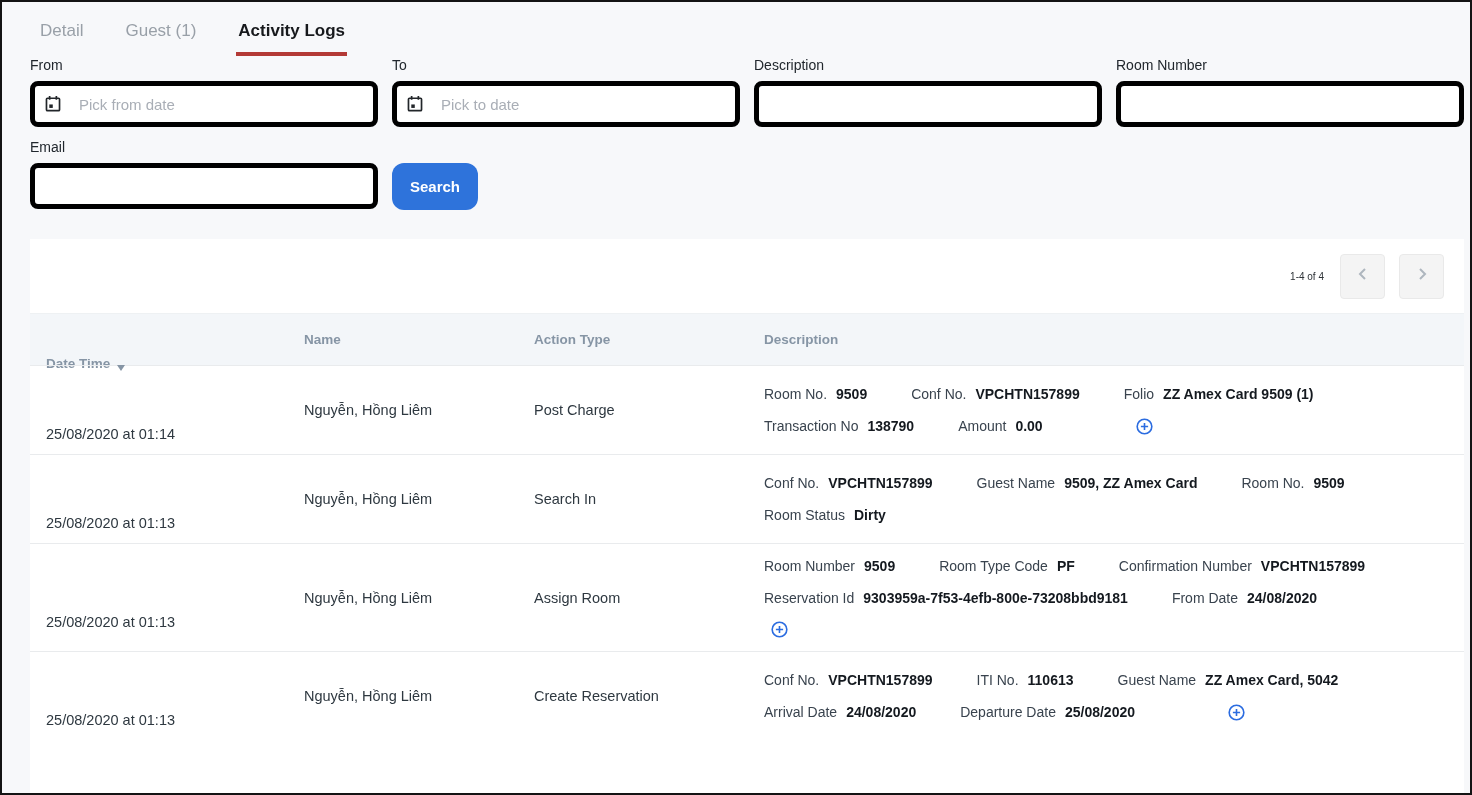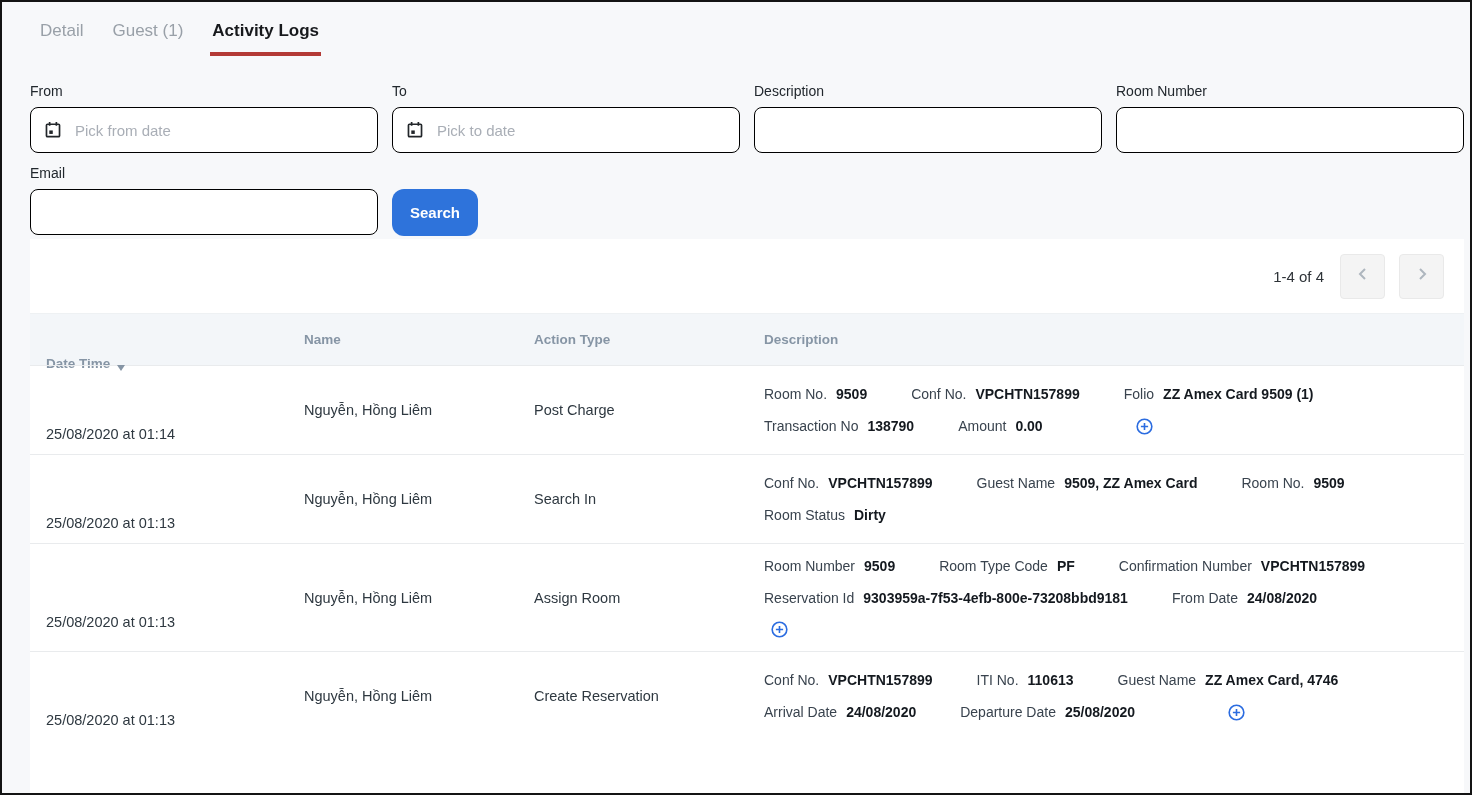--- a/index.html
+++ b/index.html
@@ -16,46 +16,46 @@
   .page{
     position:relative;
     width:1472px;height:795px;
     border:2px solid #141414;
     background:#f7f8fa;
     overflow:hidden;
   }
   
   .tabbar{
     position:absolute;top:10px;left:36px;
-    display:flex;gap:25px;
+    display:flex;gap:38px;
   }
   .tab{
     font-size:17px;color:#99a0a8;
     padding:9px 2px 11px;
     border-bottom:4px solid transparent;
     cursor:pointer;white-space:nowrap;
   }
   .tab.active{
     color:#17191c;font-weight:700;
     border-bottom-color:var(--accent-red);
   }
   
   .filters{
-    position:absolute;top:80px;left:28px;width:1434px;
+    position:absolute;top:54px;left:28px;width:1434px;
     display:grid;grid-template-columns:repeat(4,1fr);
     column-gap:14px;row-gap:11px;
   }
   .field label{
     display:block;font-size:14px;color:#21272d;font-weight:500;
     margin-bottom:7px;line-height:18px;
   }
   .input-wrap{position:relative;}
   .input-wrap input{
     width:100%;height:46px;
-    border:1px solid #000000;border-radius:8px;
+    border:5px solid #000000;border-radius:8px;
     background:#fff;font:inherit;font-size:15px;color:#333;
     padding:0 14px;outline:none;
   }
   .input-wrap input::placeholder{color:#a9aeb6;}
   .input-wrap.with-icon input{padding-left:44px;}
   .input-wrap .cal{
     position:absolute;left:14px;top:14px;pointer-events:auto;cursor:pointer;
   }
   .input-wrap.focused input{
     border:2px solid var(--focus-teal);
@@ -75,21 +75,21 @@
   .card{
     position:absolute;top:237px;left:28px;right:6px;bottom:0;
     background:#fff;
     display:flex;flex-direction:column;
   }
   .pag-row{
     height:74px;flex:0 0 auto;
     display:flex;align-items:center;justify-content:flex-end;
     padding-right:20px;gap:14px;
   }
-  .pag-text{font-size:15px;color:#2e3338;margin-right:2px;}
+  .pag-text{font-size:10px;color:#2e3338;margin-right:2px;}
   .pag-btn{
     width:45px;height:45px;border-radius:4px;
     background:#f4f4f4;border:1px solid #e9e9e9;
     display:flex;align-items:center;justify-content:center;
     cursor:pointer;
   }
   
   .thead{
     flex:0 0 auto;height:52px;
     background:#f3f6f9;border-top:1px solid #eef1f3;
@@ -346,21 +346,21 @@
               <span class="pair">
                 <span class="plabel">Conf No.</span>
                 <span class="pvalue">VPCHTN157899</span>
               </span>
               <span class="pair">
                 <span class="plabel">ITI No.</span>
                 <span class="pvalue">110613</span>
               </span>
               <span class="pair">
                 <span class="plabel">Guest Name</span>
-                <span class="pvalue">ZZ Amex Card, 4746</span>
+                <span class="pvalue">ZZ Amex Card, 5042</span>
               </span>
             </div>
             <div class="desc-line">
               <span class="pair">
                 <span class="plabel">Arrival Date</span>
                 <span class="pvalue">24/08/2020</span>
               </span>
               <span class="pair">
                 <span class="plabel">Departure Date</span>
                 <span class="pvalue">25/08/2020</span>

